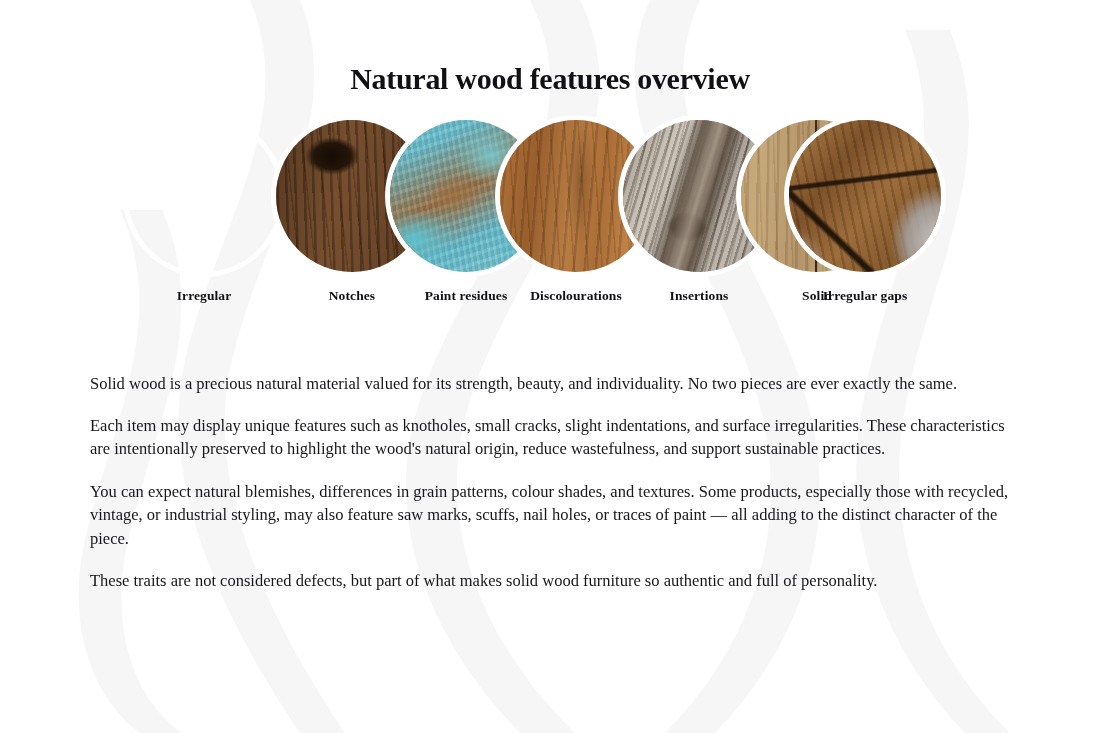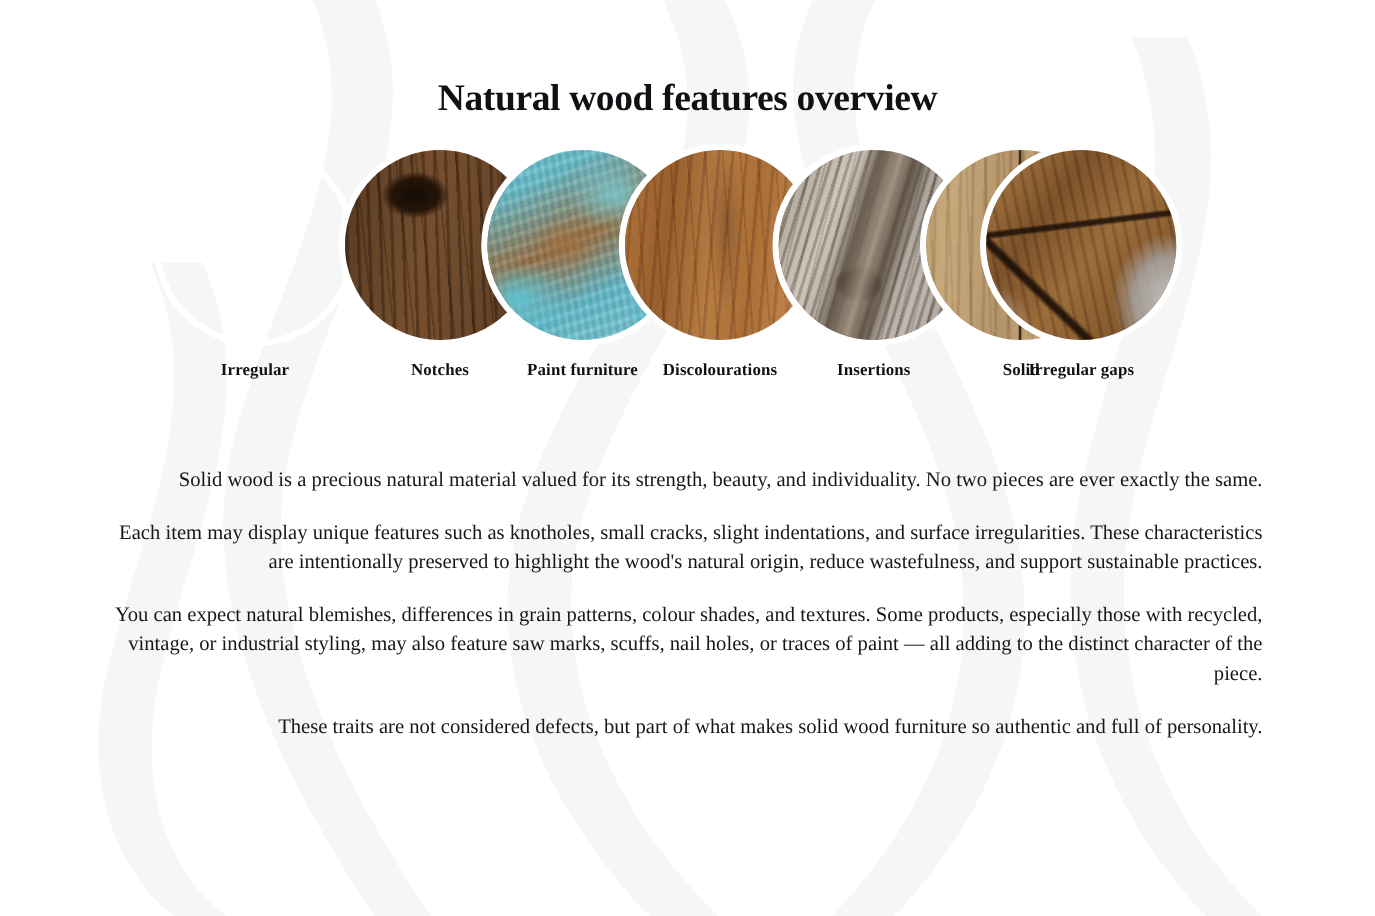--- a/index.html
+++ b/index.html
@@ -200,21 +200,21 @@
         rgba(180,132,80,0.12) 3px, rgba(180,132,80,0.12) 9px),
       linear-gradient(127deg, #8e6133 0%, #a2743f 18%, #764c25 36%,
                               #9a6a38 54%, #7f5529 72%, #ab7b46 88%, #8a5d31 100%);
   }
 
   
   .body-copy {
     width: 920px;
     margin: 0 auto;
     margin-top: 62px;
-    text-align: right;
+    text-align: left;
   }
   .body-copy p {
     font-size: 16.5px;
     line-height: 1.42;
     color: #17161a;
     margin-bottom: 19px;
   }
   .body-copy p:last-child { margin-bottom: 16px; }
   .p-lead { margin-bottom: 22px; }
 </style>
@@ -250,21 +250,21 @@
       <div class="disc">
         <div class="tex tex-notches"></div>
       </div>
       <div class="caption">Notches</div>
     </div>
 
     <div class="feature" style="left:262px;">
       <div class="disc">
         <div class="tex tex-paint"></div>
       </div>
-      <div class="caption">Paint furniture</div>
+      <div class="caption">Paint residues</div>
     </div>
 
     <div class="feature" style="left:372px;">
       <div class="disc">
         <div class="tex tex-discolour"></div>
       </div>
       <div class="caption">Discolourations</div>
     </div>
 
     <div class="feature" style="left:495px;text-align:center;">

